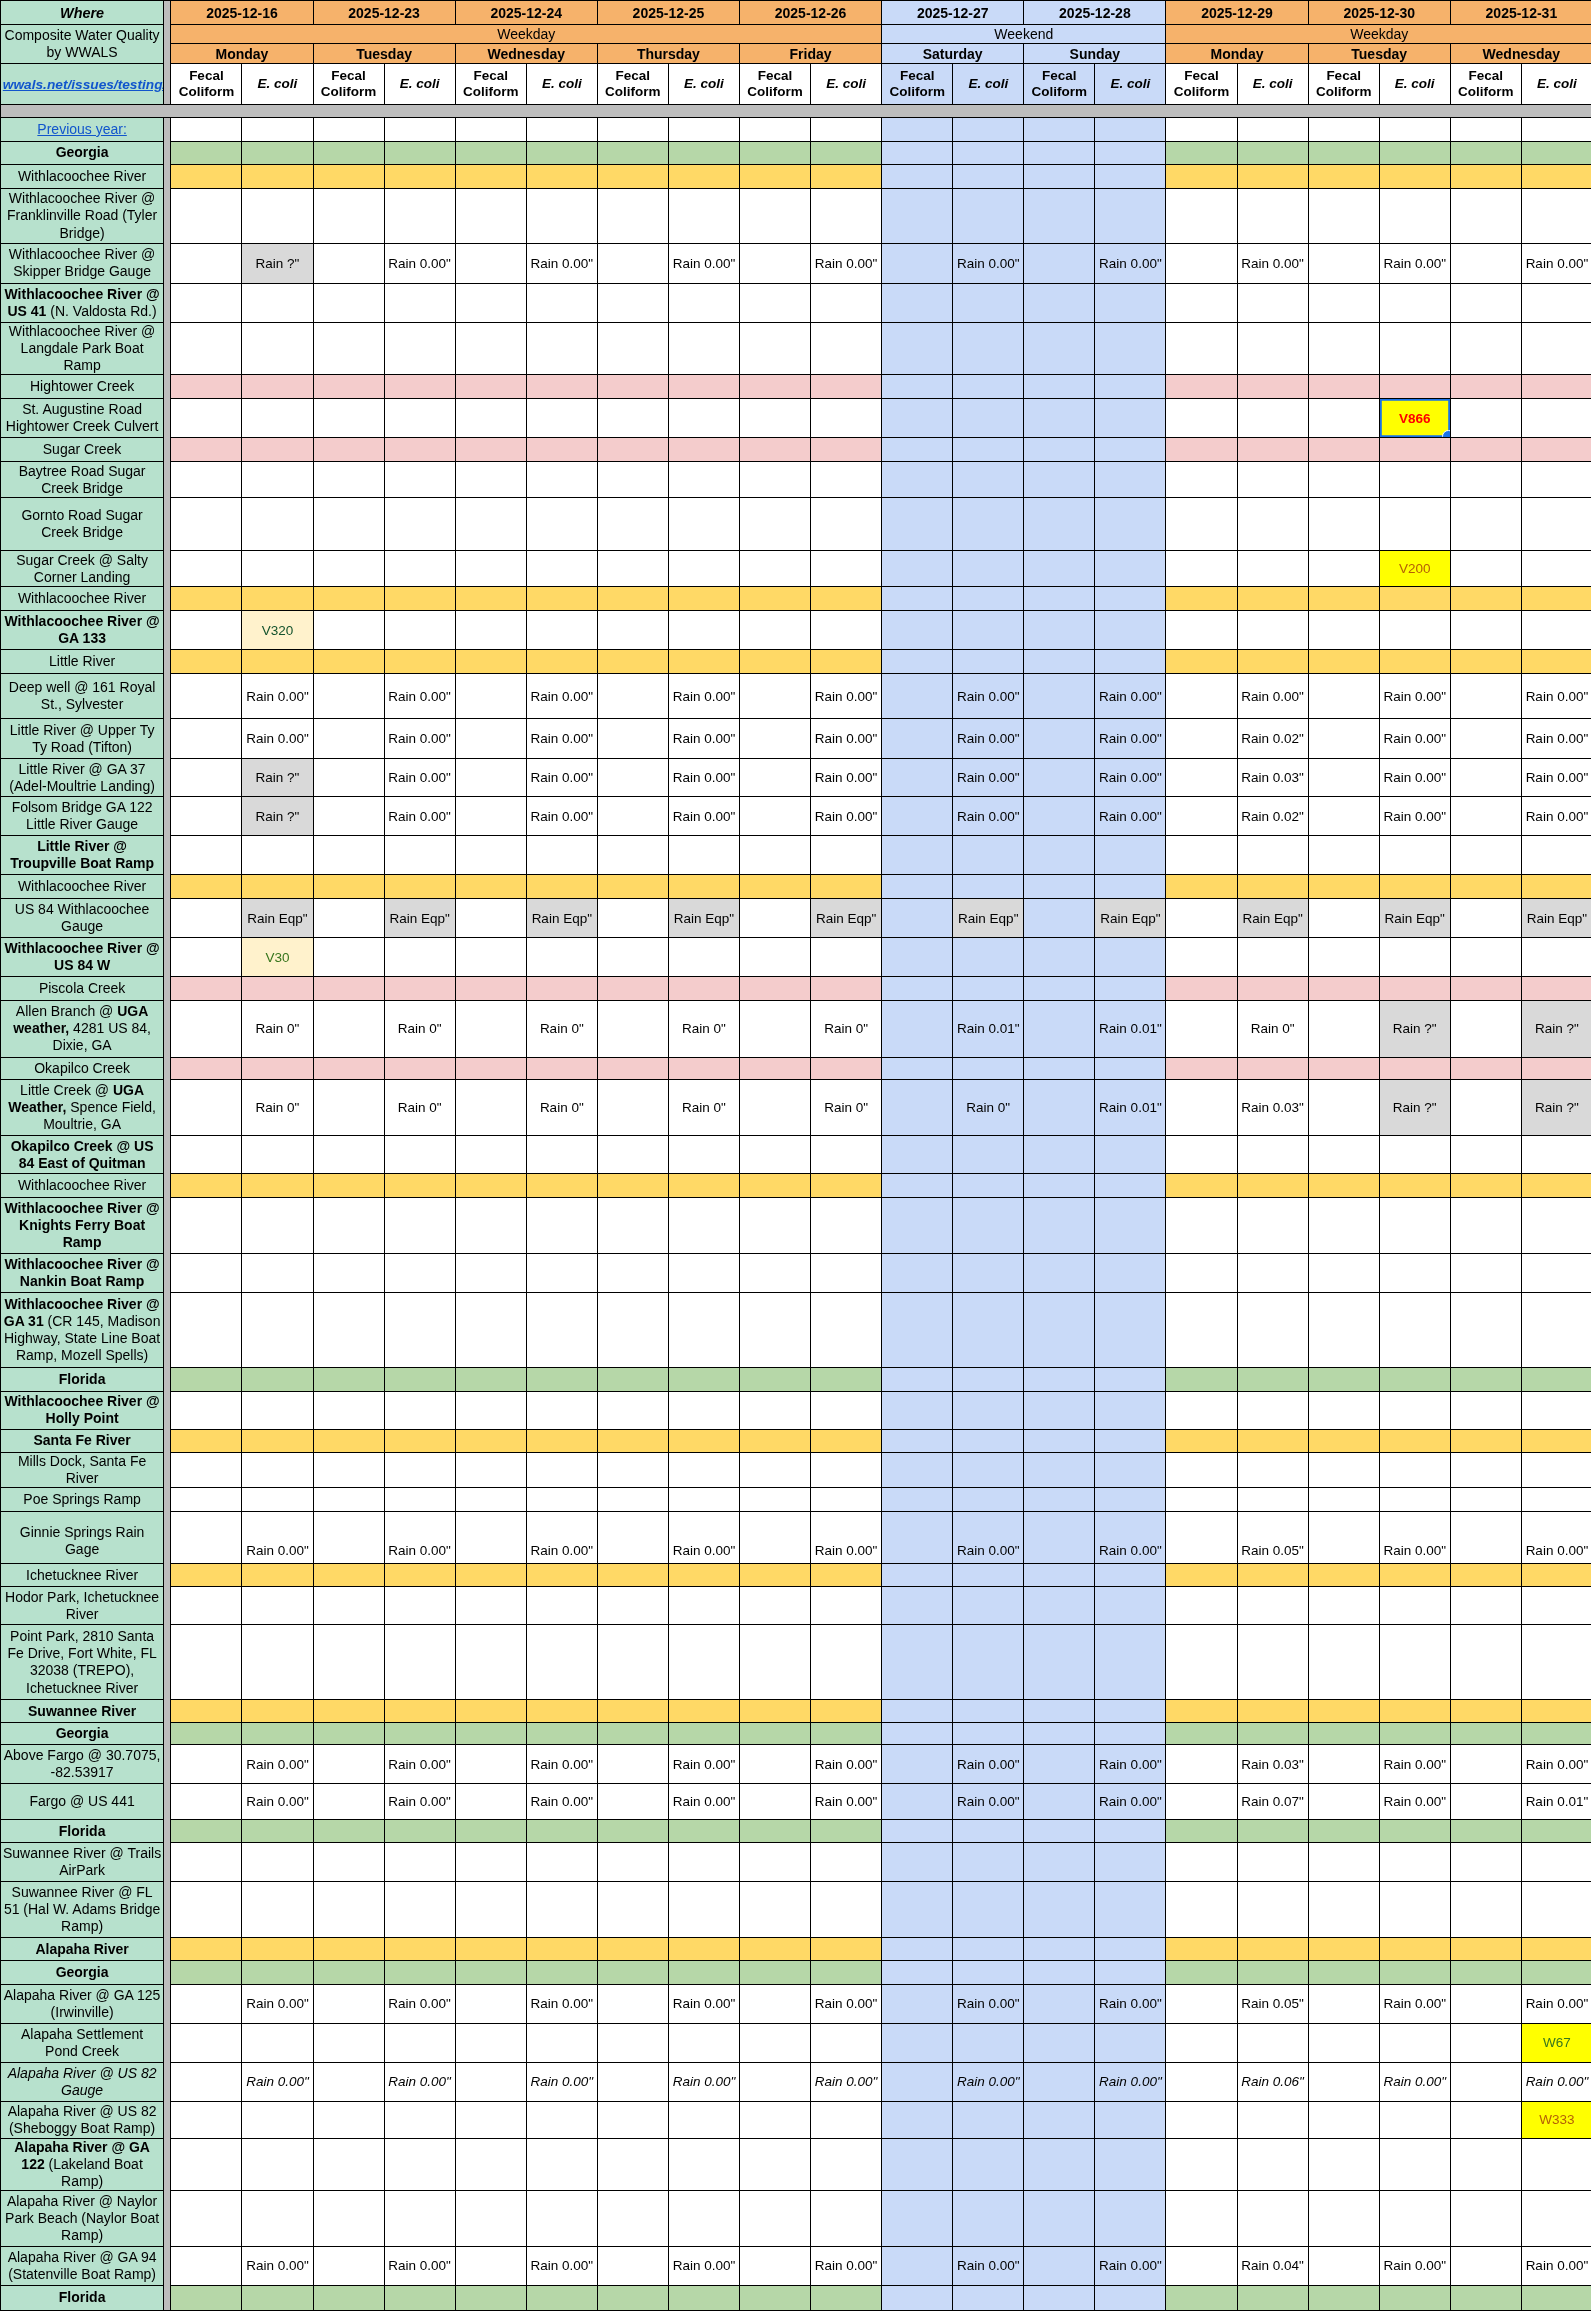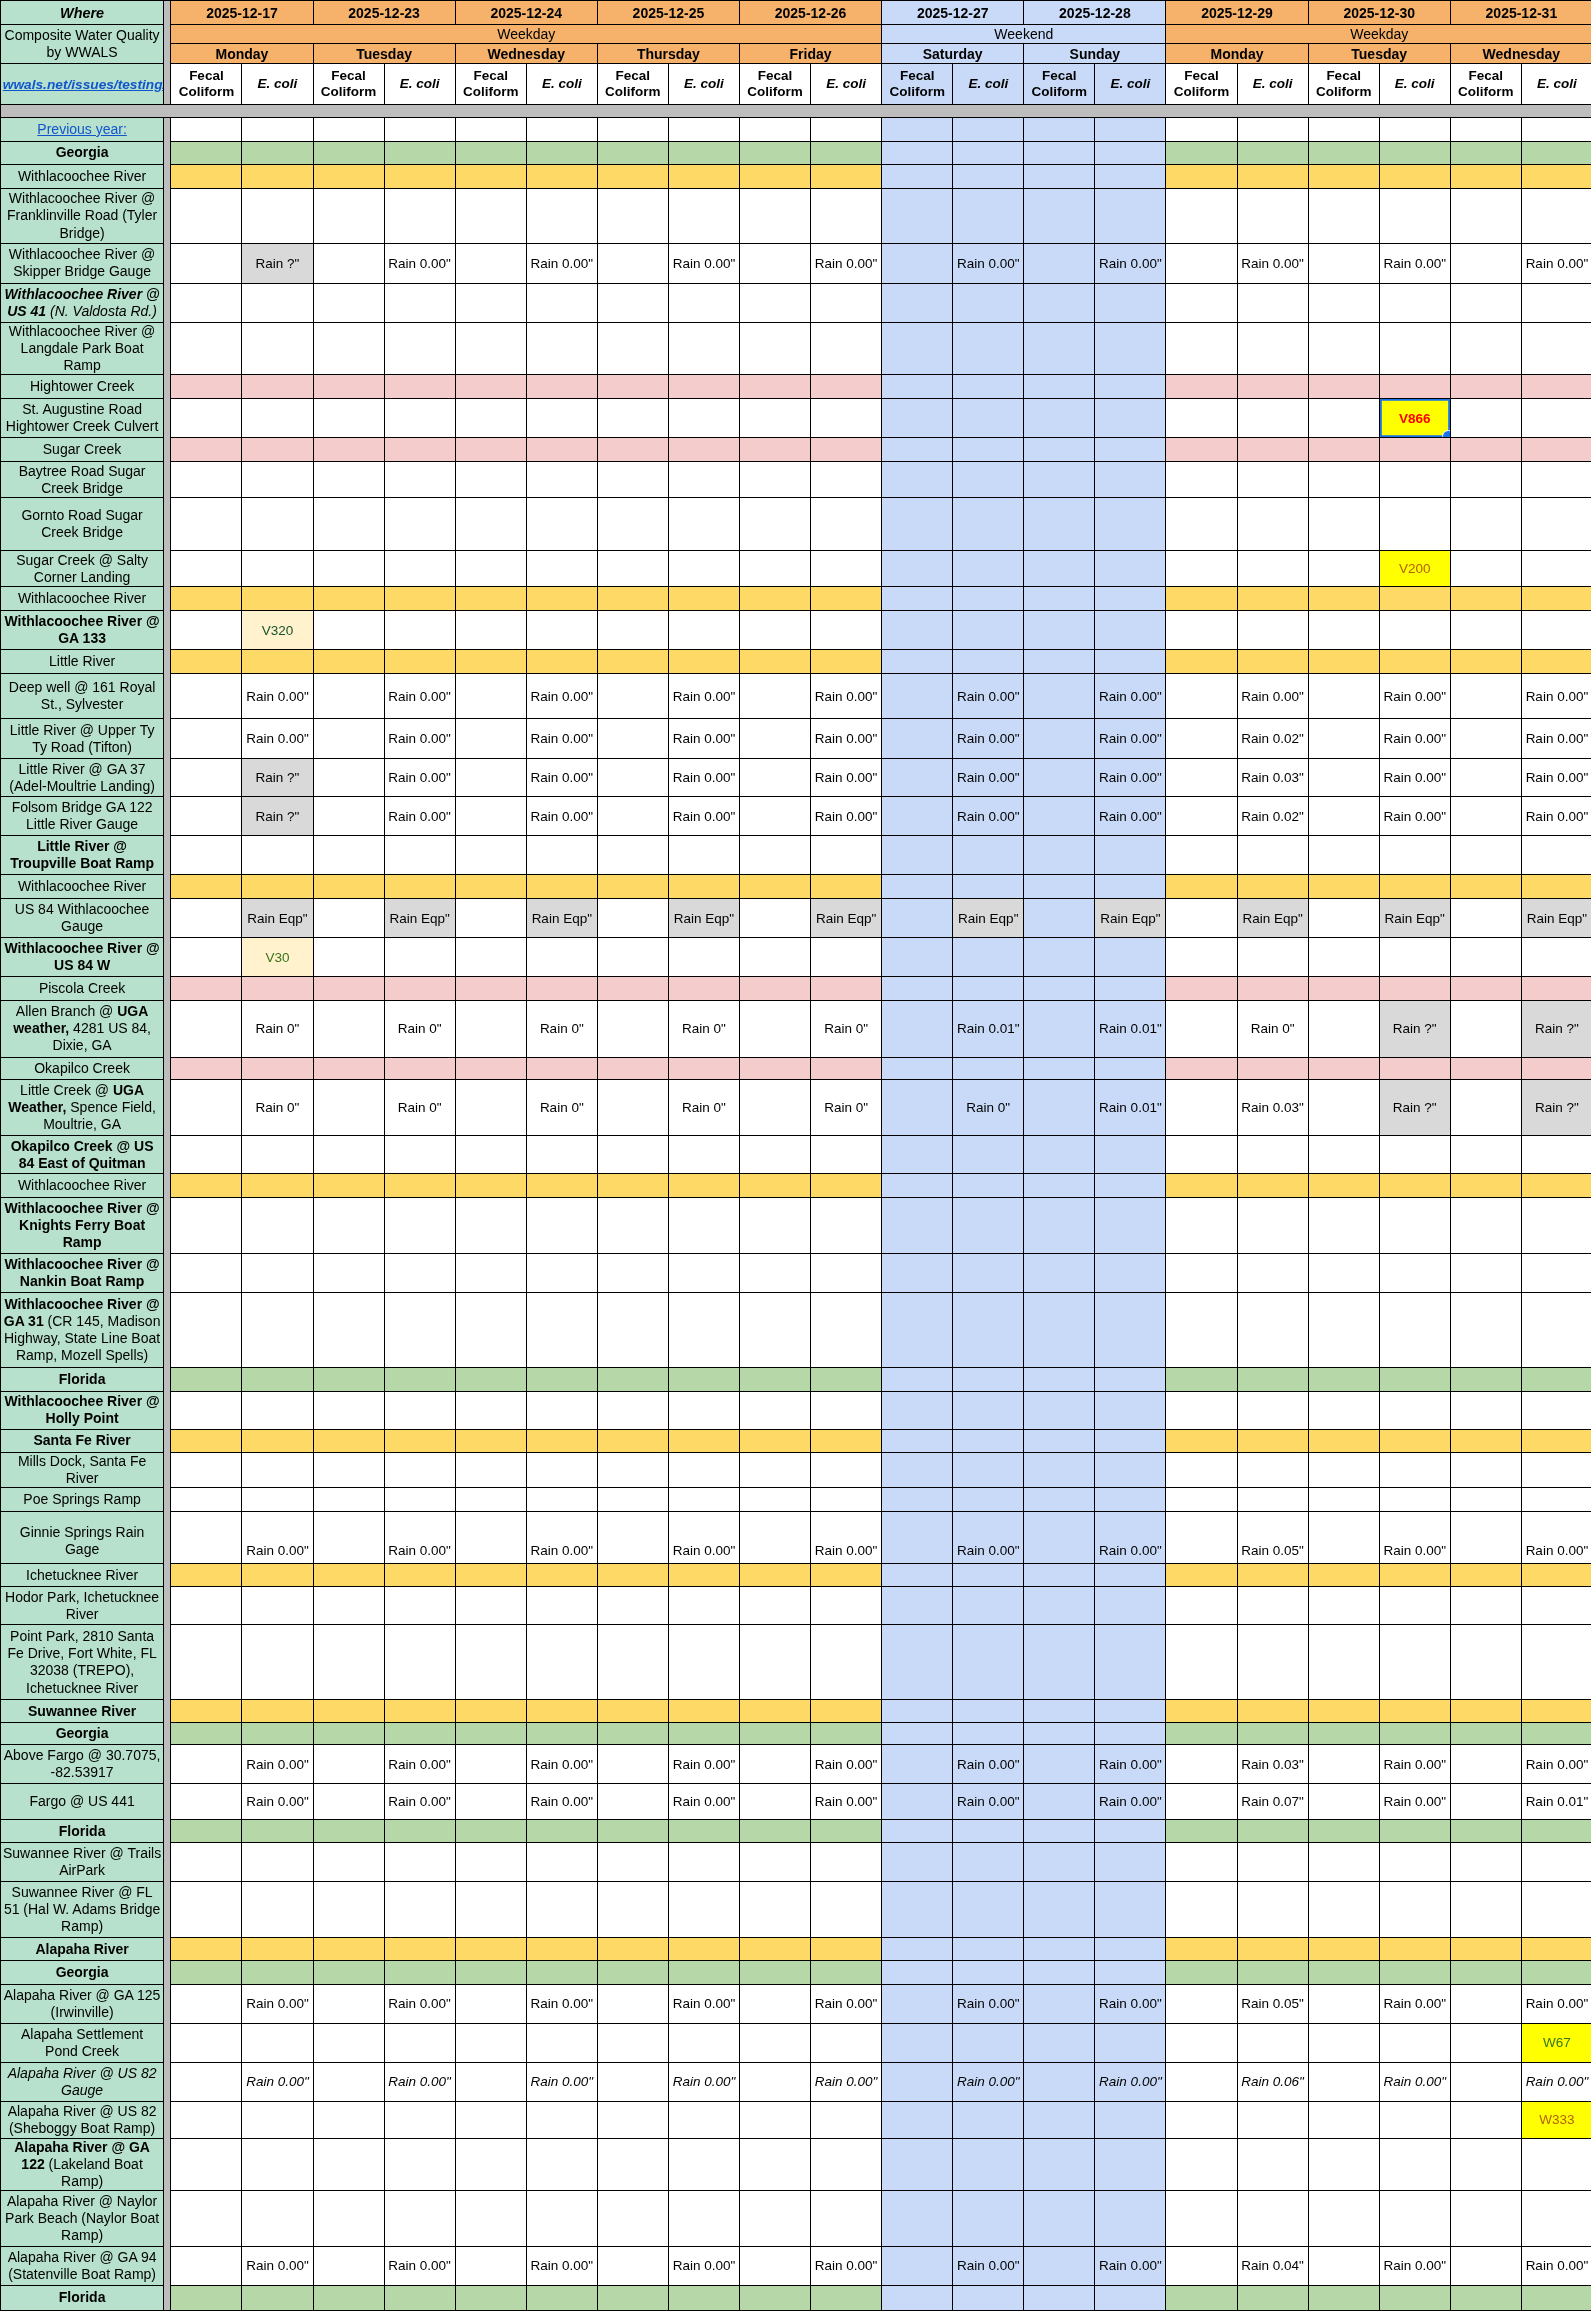--- a/index.html
+++ b/index.html
@@ -63,21 +63,21 @@
       <col style="width:71px">
     <col style="width:71px">
       <col style="width:71px">
       <col style="width:71px">
       <col style="width:71px">
   </colgroup>
   <tbody>
     <tr class="r1">
       <td class="corner where">Where</td>
       <td class="vdiv" rowspan="4"></td>
-      <td colspan="2" class="hdate">2025-12-17</td>
+      <td colspan="2" class="hdate">2025-12-16</td>
       <td colspan="2" class="hdate">2025-12-23</td>
       <td colspan="2" class="hdate">2025-12-24</td>
       <td colspan="2" class="hdate">2025-12-25</td>
       <td colspan="2" class="hdate">2025-12-26</td>
       <td colspan="2" class="hdate wk">2025-12-27</td>
       <td colspan="2" class="hdate wk">2025-12-28</td>
       <td colspan="2" class="hdate">2025-12-29</td>
       <td colspan="2" class="hdate">2025-12-30</td>
       <td colspan="2" class="hdate">2025-12-31</td>
     </tr>
@@ -236,21 +236,21 @@
         <td class="c wk">Rain 0.00"</td>
         <td class="c wk"></td>
         <td class="c wk">Rain 0.00"</td>
         <td class="c"></td>
         <td class="c">Rain 0.00"</td>
         <td class="c"></td>
         <td class="c">Rain 0.00"</td>
         <td class="c"></td>
         <td class="c">Rain 0.00"</td>
       </tr>
-      <tr style="height: 39px; font-style: italic;">
+      <tr style="height: 39px;">
         <td class="lbl"><span class="b">Withlacoochee River @ US 41</span><span> (N. Valdosta Rd.)</span></td>
         <td class="c"></td>
         <td class="c"></td>
         <td class="c"></td>
         <td class="c"></td>
         <td class="c"></td>
         <td class="c"></td>
         <td class="c"></td>
         <td class="c"></td>
         <td class="c"></td>

